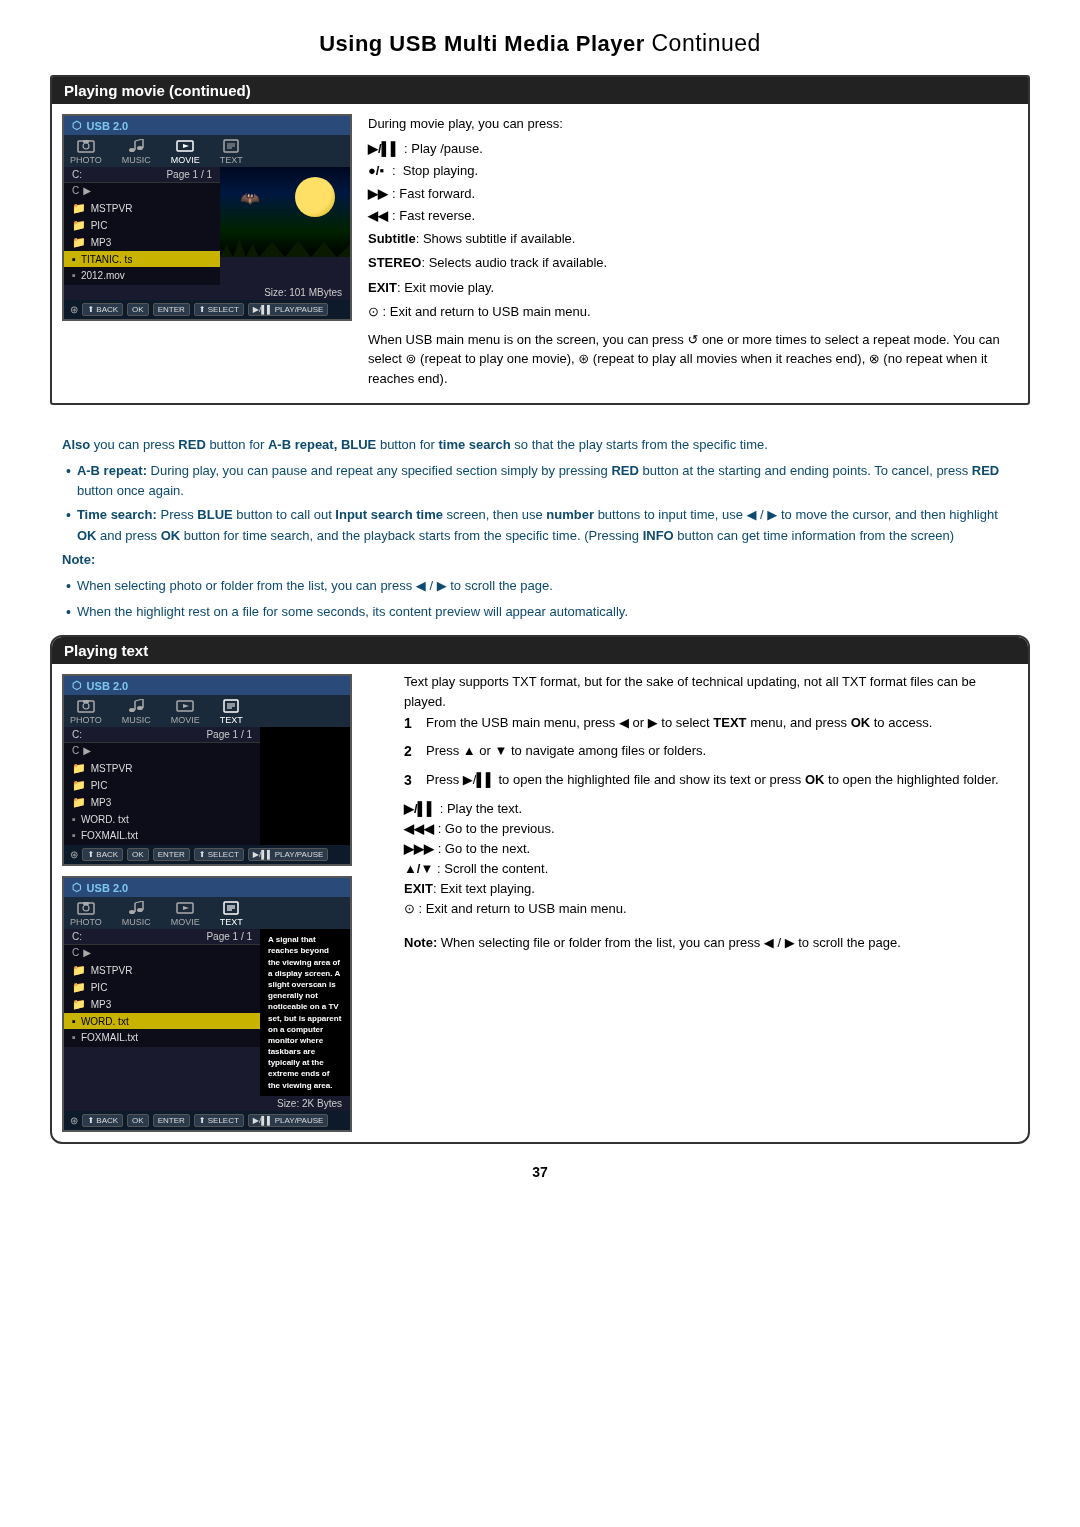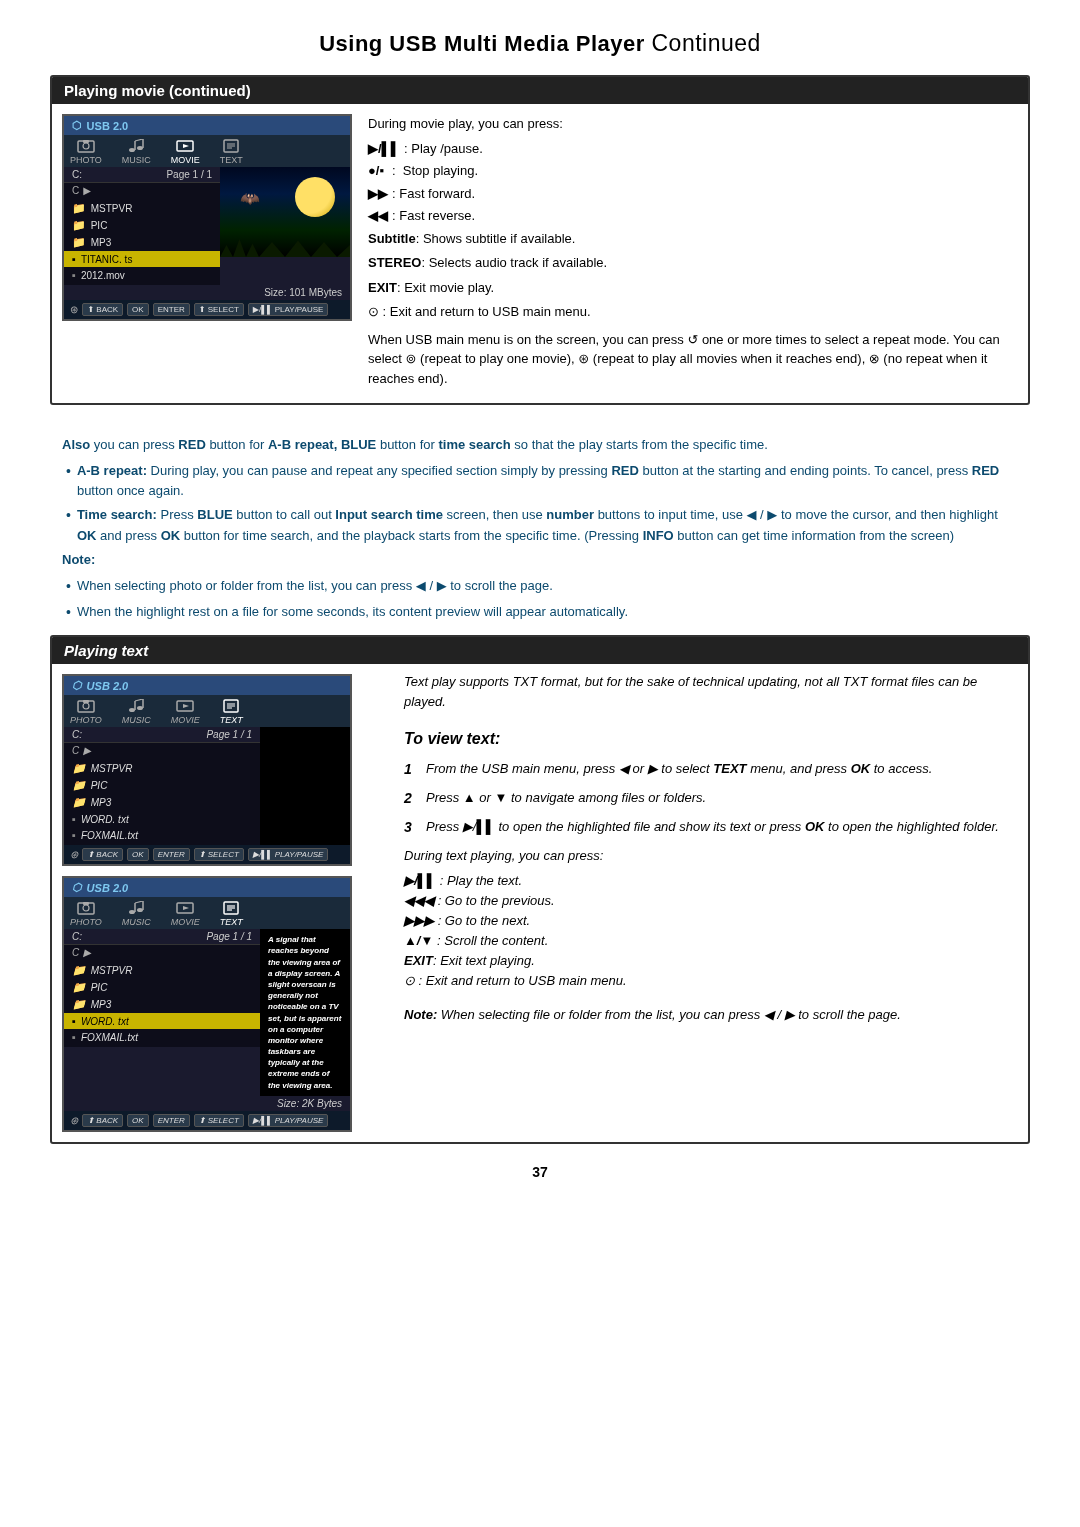--- a/index.html
+++ b/index.html
@@ -222,23 +222,22 @@
     }
     .body-text .bullet-item::before {
       content: '•';
       font-size: 14px;
       margin-right: 2px;
     }
 
     
     .playing-text-section {
       border: 2px solid #333;
-      border-radius: 3px;
+      border-radius: 12px;
       overflow: hidden;
-      font-style: italic;
     }
     .section-label {
       background: #222;
       color: #fff;
       font-size: 15px;
       font-weight: bold;
       padding: 5px 12px;
     }
 
     .two-col {
@@ -661,36 +660,34 @@
             <span class="usb-bottom-btn">ENTER</span>
             <span class="usb-bottom-btn">⬆ SELECT</span>
             <span class="usb-bottom-btn">▶/▌▌ PLAY/PAUSE</span>
           </div>
         </div>
       </div>
 
       <div class="right-col">
         <p>Text play supports TXT format, but for the sake of technical updating, not all TXT format files can be played.</p>
 
-        <div class="to-view-text">To view text:</div>
 
         <div class="numbered-item">
           <span class="num">1</span>
           <span>From the USB main menu, press ◀ or ▶ to select <span class="bold">TEXT</span> menu, and press <span class="bold">OK</span> to access.</span>
         </div>
         <div class="numbered-item">
           <span class="num">2</span>
           <span>Press ▲ or ▼ to navigate among files or folders.</span>
         </div>
         <div class="numbered-item">
           <span class="num">3</span>
           <span>Press ▶/▌▌ to open the highlighted file and show its text or press <span class="bold">OK</span> to open the highlighted folder.</span>
         </div>
 
-        <p style="margin-top:8px; margin-bottom:4px;">During text playing, you can press:</p>
         <div class="bullet">
           <span class="sym bold">▶/▌▌</span>
           <span>: Play the text.</span>
         </div>
         <div class="bullet">
           <span class="sym bold">◀◀◀</span>
           <span>: Go to the previous.</span>
         </div>
         <div class="bullet">
           <span class="sym bold">▶▶▶</span>

